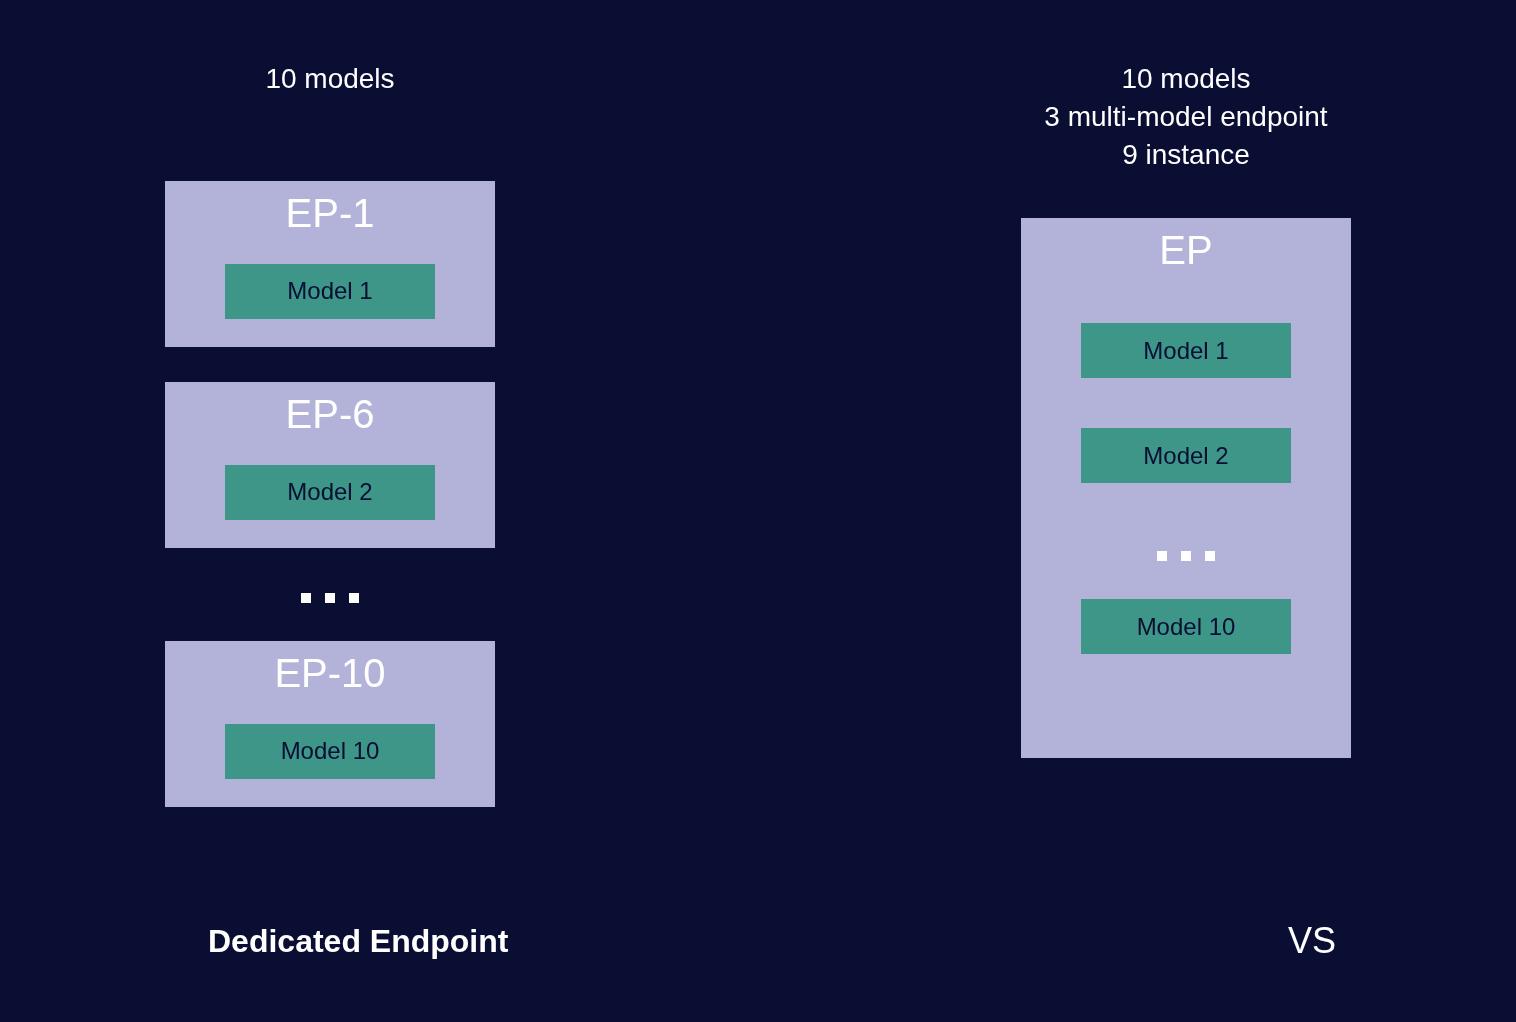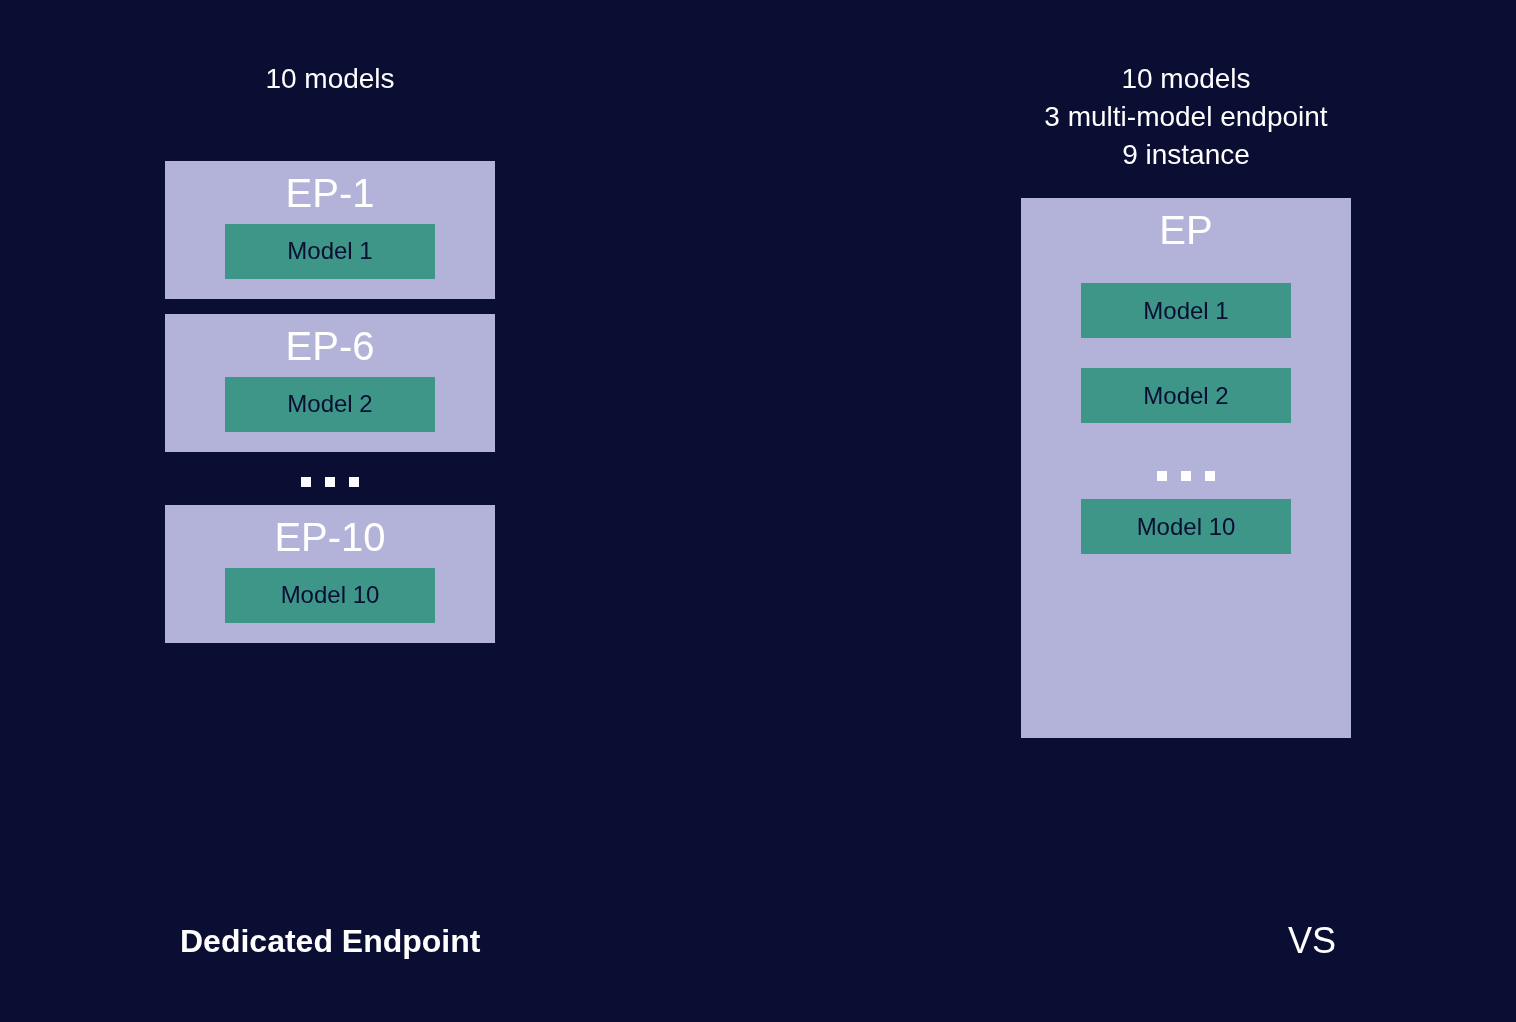--- a/index.html
+++ b/index.html
@@ -1,18 +1,19 @@
 <!DOCTYPE html>
 <html><head>
   <meta charset="utf-8">
   <style>
     * {
       margin: 0;
       padding: 0;
       box-sizing: border-box;
+      gap: 20px;
     }
     body {
       background-color: #0a0e33;
       width: 1516px;
       height: 1022px;
       font-family: Arial, Helvetica, sans-serif;
       position: relative;
       overflow: hidden;
     }
     .container {
@@ -38,21 +39,21 @@
       color: #ffffff;
       font-size: 28px;
       text-align: center;
       line-height: 1.35;
       margin-bottom: 25px;
       font-weight: 400;
     }
     .endpoint-box {
       background-color: #b3b3da;
       width: 330px;
-      padding: 10px 20px 20px 20px;
+      padding: 10px 20px 28px 20px;
       margin-bottom: 15px;
       display: flex;
       flex-direction: column;
       align-items: center;
     }
     .endpoint-title {
       color: #ffffff;
       font-size: 40px;
       font-weight: 400;
       margin-bottom: 8px;
@@ -125,20 +126,21 @@
       width: 100%;
       display: flex;
       justify-content: space-between;
       align-items: center;
       padding: 0 180px;
     }
     .footer-label {
       color: #ffffff;
       font-size: 32px;
       font-weight: bold;
+      margin-left: 28px;
     }
     .vs-label {
       color: #ffffff;
       font-size: 36px;
       font-weight: normal;
     }
     .square-dots {
       display: inline-flex;
       gap: 14px;
     }

